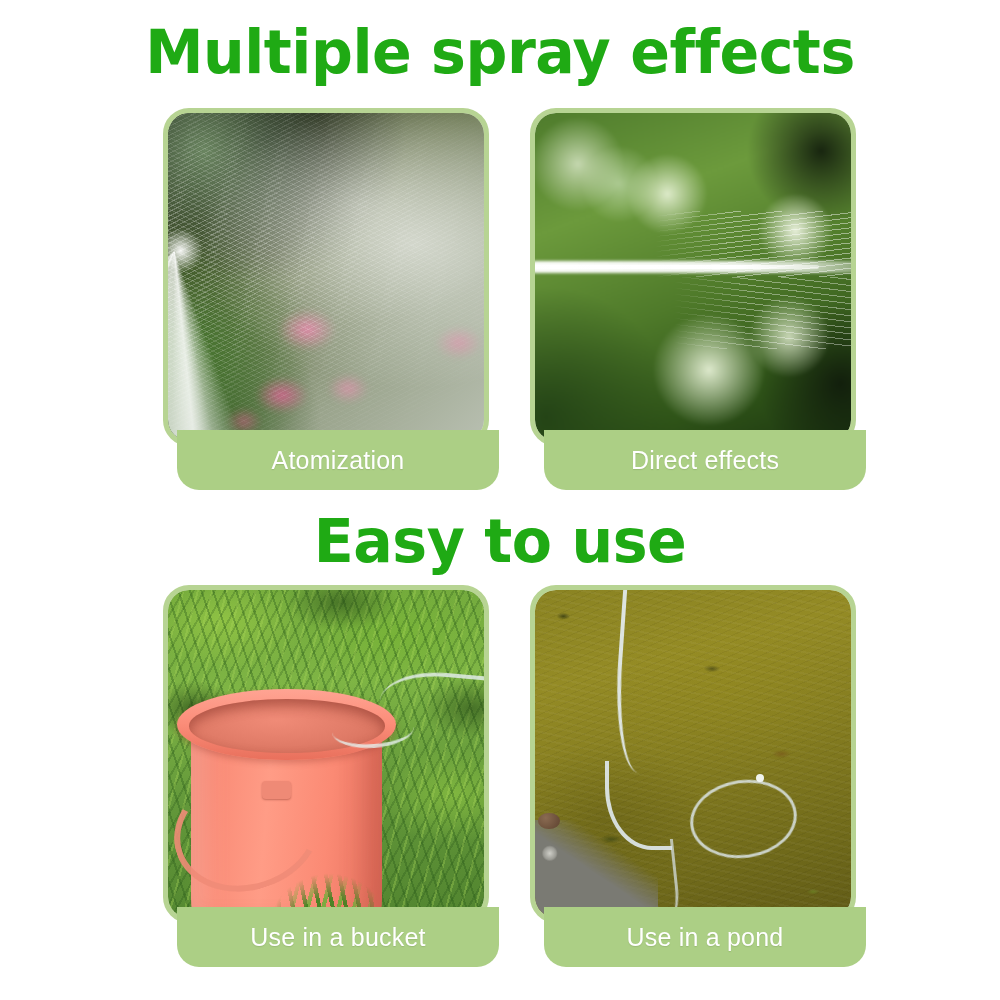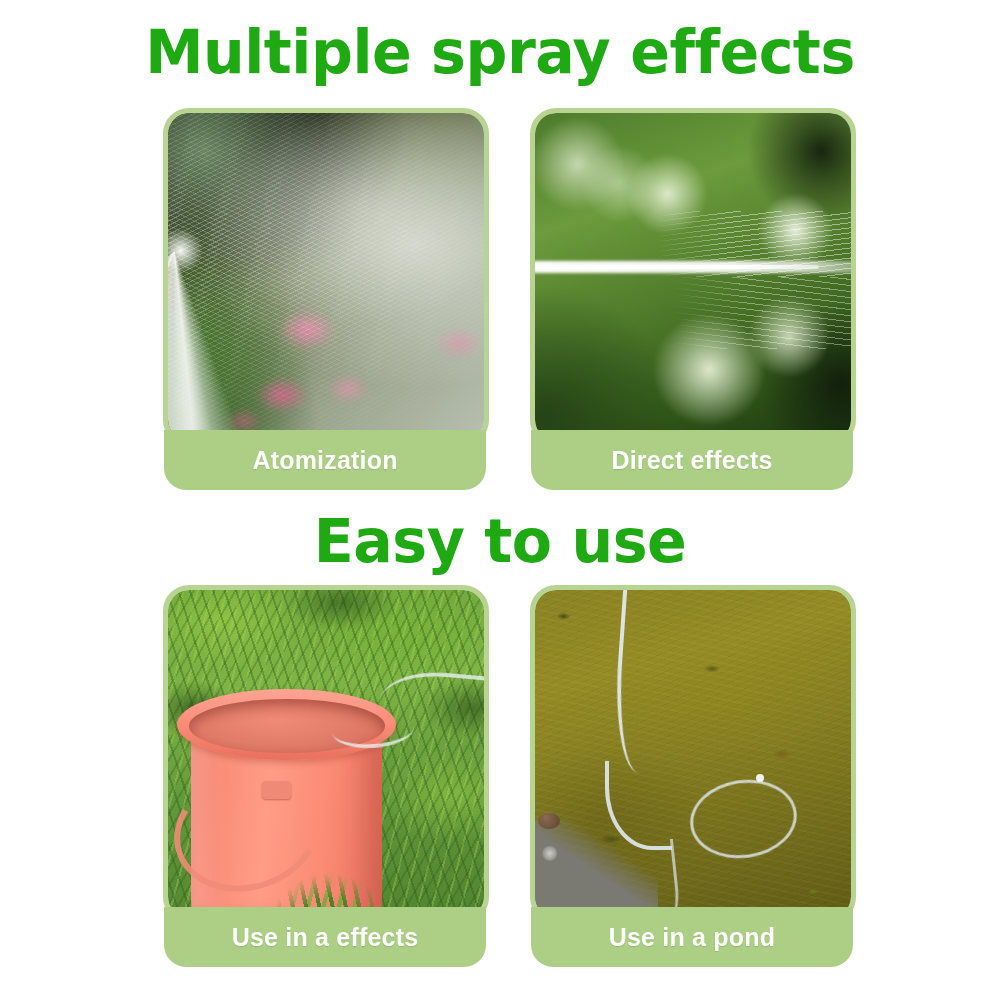--- a/index.html
+++ b/index.html
@@ -22,26 +22,25 @@
 
   
   .card{position:absolute;width:326px;}
   .card-photo{
     position:absolute;left:0;top:0;width:326px;height:338px;
     border:5px solid #b7d493;border-radius:26px;
     box-sizing:border-box;overflow:hidden;background:#cfe0bb;
   }
   .photo-inner{position:absolute;inset:0;overflow:hidden;border-radius:21px;}
   .card-caption{
-    position:absolute;left:1px;top:322px;width:322px;height:60px;
+    position:absolute;left:14px;top:322px;width:322px;height:60px;
     background:#accf85;border-radius:0 0 22px 22px;
     display:flex;align-items:center;justify-content:center;
     color:#ffffff;font-size:25px;letter-spacing:.2px;
     text-shadow:0 1px 1px rgba(120,150,90,.35);
-    font-weight:bold;
   }
   #card-atomization{left:163px;top:108px;}
   #card-direct{left:530px;top:108px;}
   #card-bucket{left:163px;top:585px;}
   #card-pond{left:530px;top:585px;}
 
   
   .ph-atom{position:absolute;inset:-2px;
     background:
       radial-gradient(circle at 12% 12%, rgba(120,150,110,.85) 0%, rgba(40,55,35,0) 30%),
@@ -292,21 +291,21 @@
           <div class="bucket-body"></div>
           <div class="bucket-rim"></div>
           <div class="bucket-rim-inner"></div>
           <div class="bucket-handle"></div>
           <div class="bucket-lug"></div>
         </div>
         <div class="hose-bucket2"></div>
         <div class="fg-weed"></div>
       </div>
     </div>
-    <div class="card-caption">Use in a effects</div>
+    <div class="card-caption">Use in a bucket</div>
   </div>
 
   <div class="card" id="card-pond">
     <div class="card-photo">
       <div class="photo-inner">
         <div class="ph-pond"></div>
         <div class="pond-tex"></div>
         <div class="pond-debris"></div>
         <div class="stones"></div>
         <div class="stone-pebble"></div>

